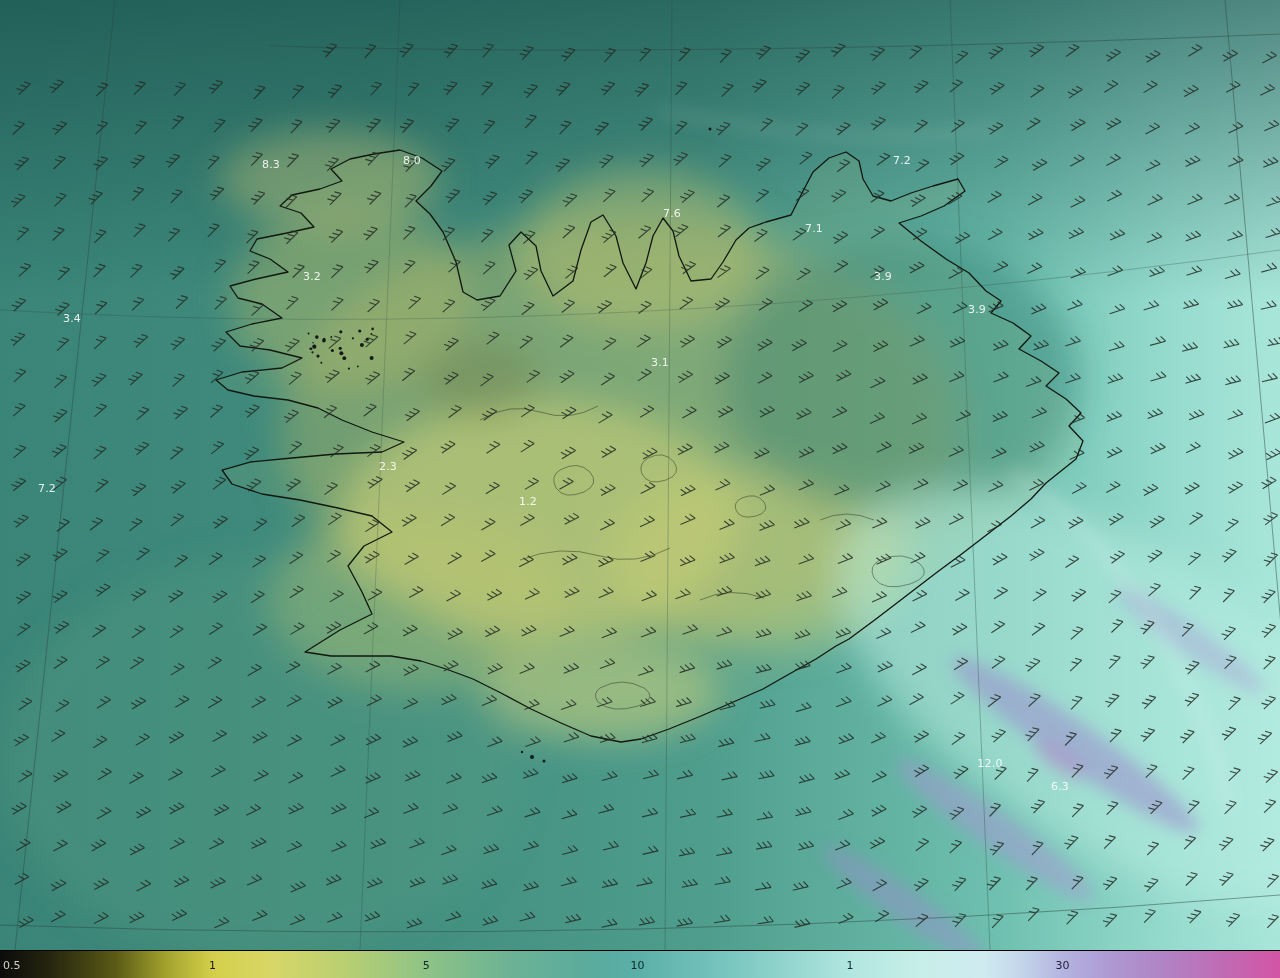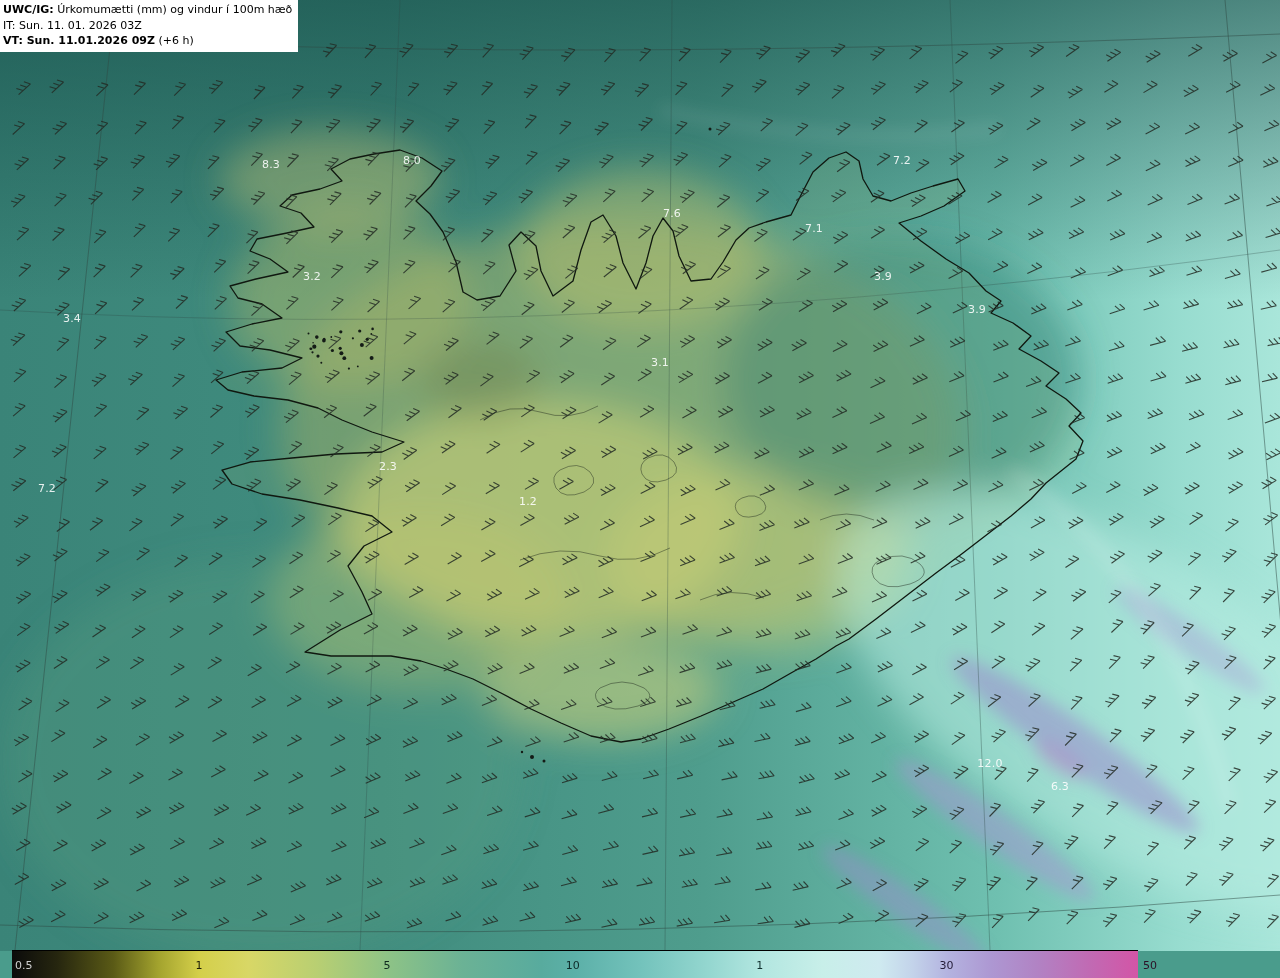--- a/index.html
+++ b/index.html
@@ -6,21 +6,21 @@
   .stage{position:relative;width:1280px;height:978px;overflow:hidden;
          font-family:"DejaVu Sans",sans-serif;background:#4a9c8c;}
   .stage svg{position:absolute;top:0;left:0;display:block;}
   .header-box{position:absolute;top:0;left:0;background:#ffffff;color:#000;
               padding:2px 6px 3px 3px;font-size:11px;line-height:1.42;z-index:30;
               white-space:nowrap;}
   .header-box b{font-weight:bold;}
   .plabel{position:absolute;transform:translate(-50%,-50%);font-size:11px;
           color:rgba(255,255,255,.88);white-space:nowrap;z-index:20;
           letter-spacing:.2px;}
-  .colorbar{position:absolute;left:12px;bottom:0;width:1126px;height:27px;
+  .colorbar{position:absolute;left:0;bottom:0;width:1280px;height:27px;
             border-top:1px solid #000;z-index:25;}
   .cbtick{position:absolute;top:50%;font-size:11px;transform:translate(-50%,-50%);}
   .cbtick.align-left{transform:translateY(-50%);}
   .labels-layer{position:absolute;inset:0;z-index:20;pointer-events:none;}
 </style>
 </head>
 <body>
 
 <div class="stage">
 
@@ -170,25 +170,20 @@
       <div class="plabel" style="left: 312px; top: 276px;">3.2</div>
       <div class="plabel" style="left: 72px; top: 318px;">3.4</div>
       <div class="plabel" style="left: 660px; top: 362px;">3.1</div>
       <div class="plabel" style="left: 388px; top: 466px;">2.3</div>
       <div class="plabel" style="left: 47px; top: 488px;">7.2</div>
       <div class="plabel" style="left: 528px; top: 501px; text-align: center;">1.2</div>
       <div class="plabel" style="left: 990px; top: 763px;">12.0</div>
       <div class="plabel" style="left: 1060px; top: 786px;">6.3</div>
     </div>
 
-  <div class="header-box">
-    <div><b>UWC/IG:</b><span> Úrkomumætti (mm) og vindur í 100m hæð</span></div>
-    <div><span>IT: Sun. 11. 01. 2026 03Z</span></div>
-    <div><b>VT: Sun. 11.01.2026 09Z</b><span> (+6 h)</span></div>
-  </div>
 
   <div class="colorbar" id="colorbar" style="background: linear-gradient(to right, rgb(11, 11, 11) 0%, rgb(38, 38, 15) 4%, rgb(90, 90, 22) 9%, rgb(163, 163, 46) 13%, rgb(212, 207, 74) 16.6%, rgb(216, 215, 102) 21%, rgb(185, 207, 114) 27%, rgb(142, 195, 134) 33.3%, rgb(107, 178, 149) 40%, rgb(88, 171, 158) 47%, rgb(92, 176, 168) 50%, rgb(116, 195, 188) 56%, rgb(149, 215, 208) 62%, rgb(178, 230, 224) 66.4%, rgb(200, 239, 233) 72%, rgb(207, 234, 240) 77%, rgb(195, 211, 234) 80%, rgb(180, 180, 224) 83%, rgb(173, 151, 210) 87%, rgb(177, 131, 196) 91%, rgb(192, 107, 180) 95.5%, rgb(211, 85, 166) 100%);">
       <span class="cbtick align-left" style="left: 3px; color: rgb(207, 207, 207);">0.5</span>
       <span class="cbtick" style="left: 16.6%; color: rgb(26, 26, 5);">1</span>
       <span class="cbtick" style="left: 33.3%; color: rgb(15, 42, 30);">5</span>
       <span class="cbtick" style="left: 49.8%; color: rgb(13, 42, 40);">10</span>
       <span class="cbtick" style="left: 66.4%; color: rgb(16, 48, 46);">1</span>
       <span class="cbtick" style="left: 83%; color: rgb(36, 28, 56);">30</span>
       <span class="cbtick" style="left: 99.3%; color: rgb(44, 16, 38); margin-left: 20px;">50</span>
     </div>

